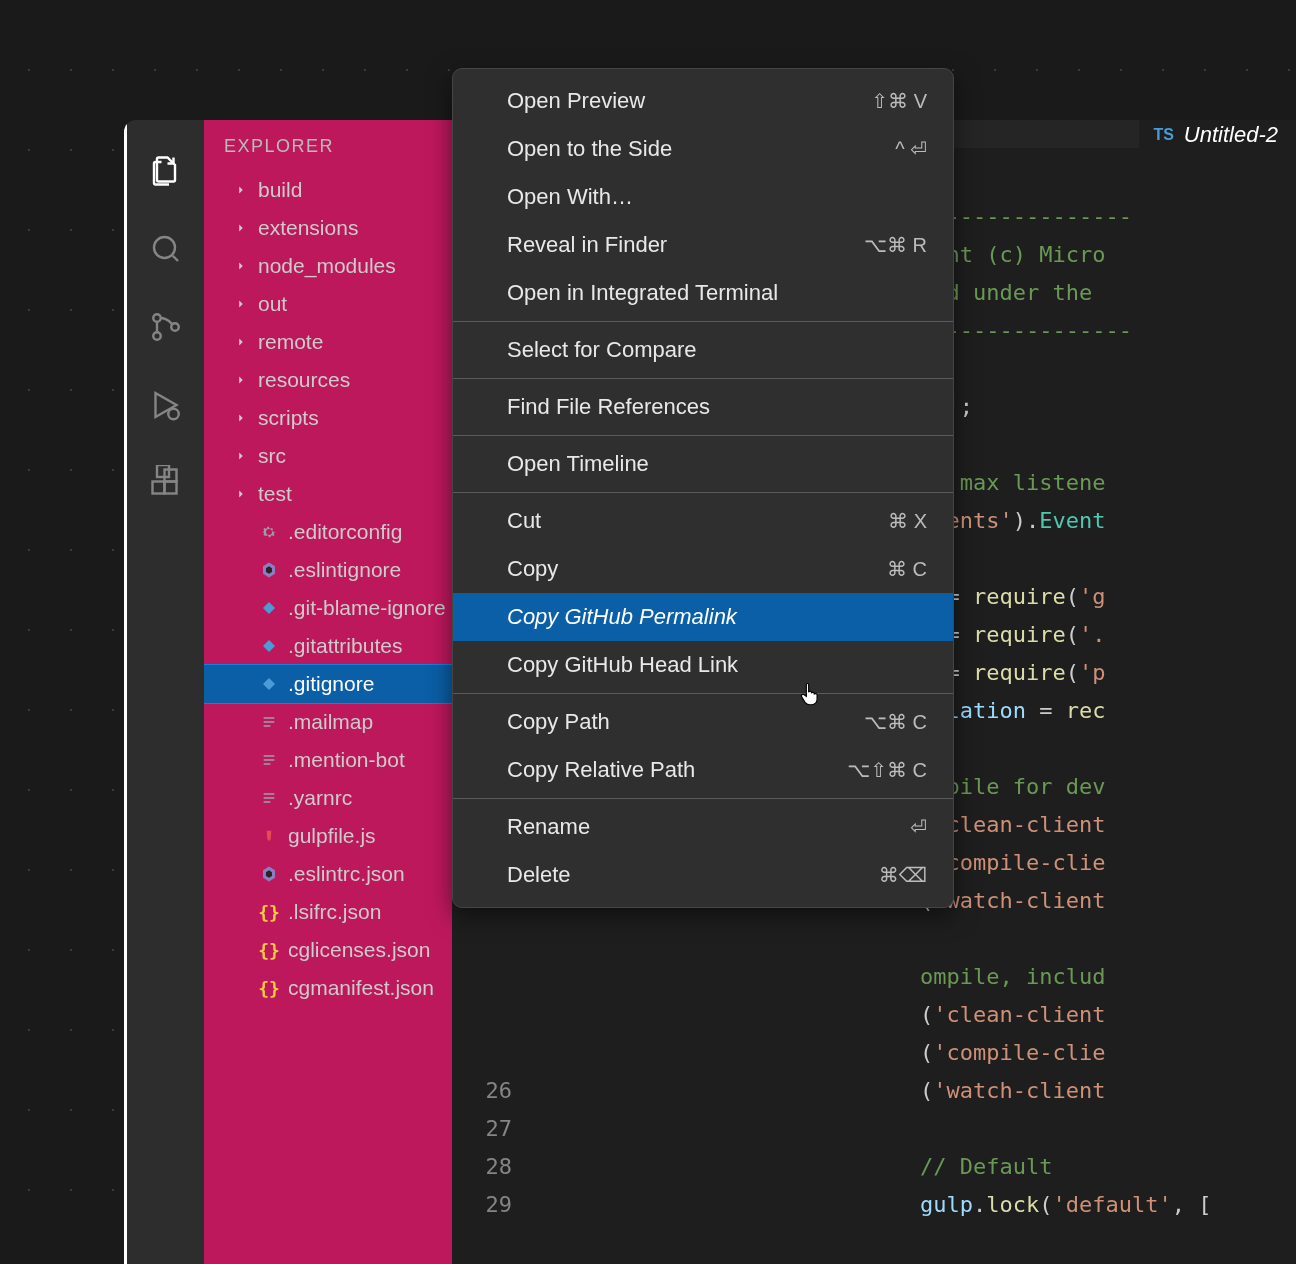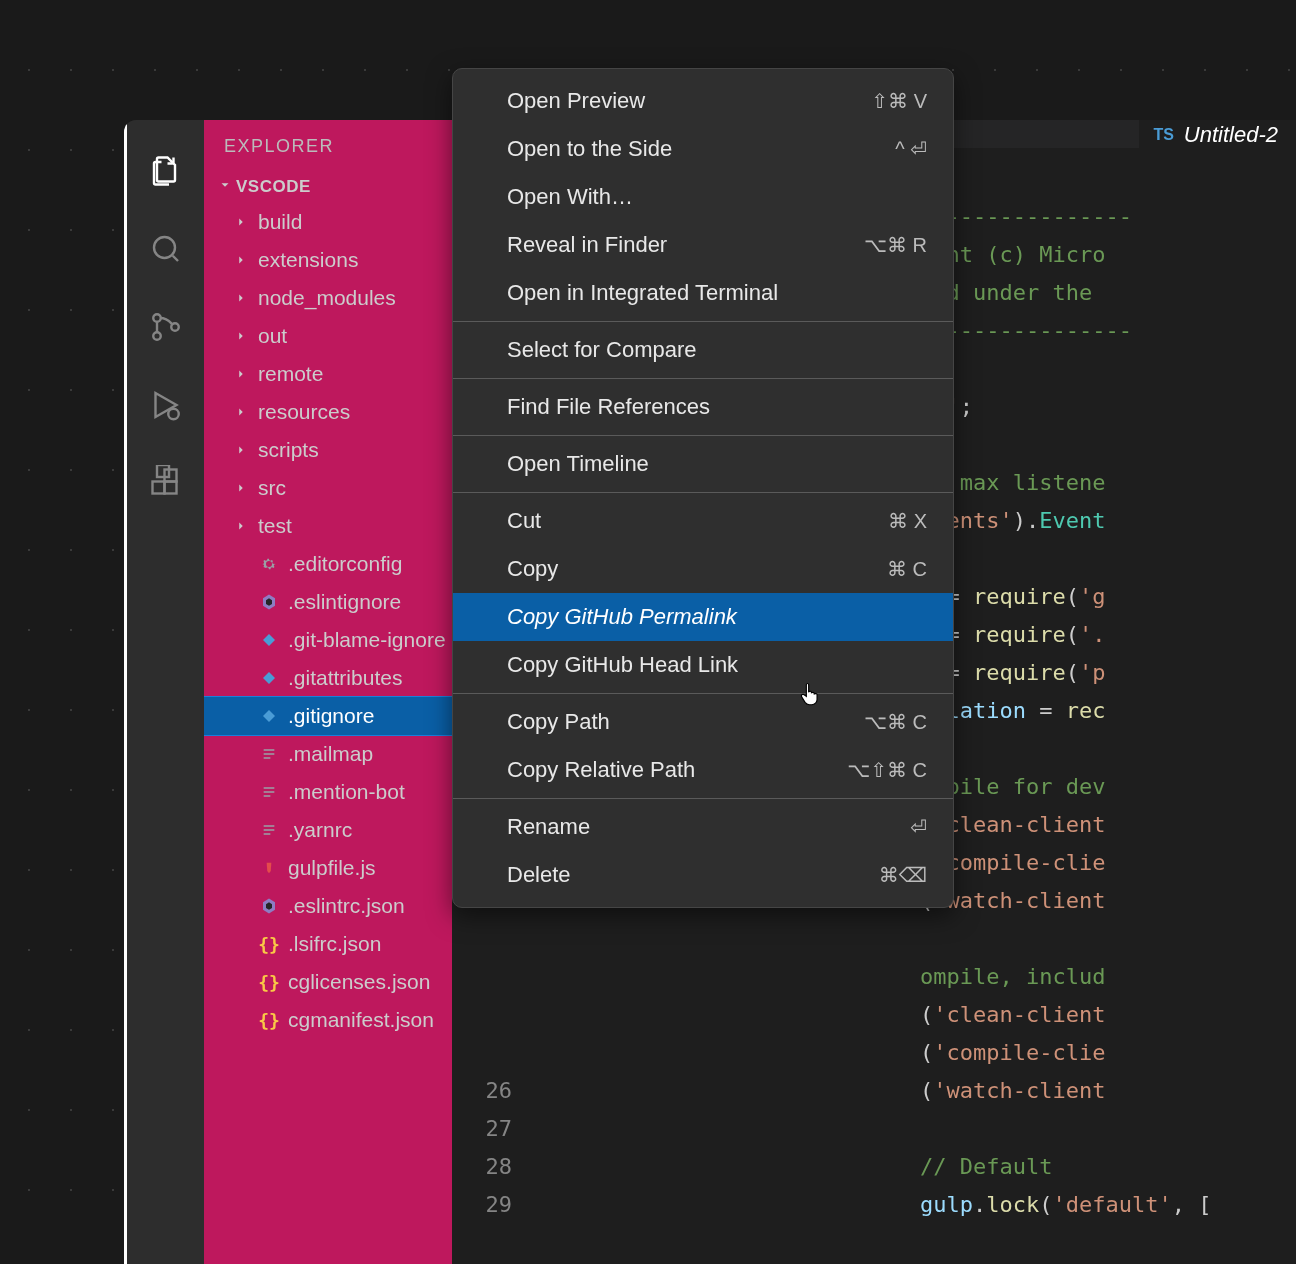--- a/index.html
+++ b/index.html
@@ -263,28 +263,20 @@
         <rect x="3" y="11" width="8" height="8"></rect>
           <rect x="11" y="11" width="8" height="8"></rect>
         <rect x="11" y="3" width="8" height="8"></rect>
           <rect x="15" y="1" width="8" height="8" transform="translate(-9 -1)"></rect>
       </svg>
     </div>
   </div>
 
   <div class="sidebar">
     <div class="sidebar-header">EXPLORER</div>
-    <div class="section-header">
-      <span class="chevron">
-        <svg width="14" height="14" viewBox="0 0 16 16" fill="currentColor">
-            <path d="M4 6l4 4 4-4z"></path>
-          </svg>
-      </span>
-      <span>VSCODE</span>
-    </div>
     <div class="tree" id="tree">
         <div class="tree-item">
           <span class="twisty">
             <svg width="14" height="14" viewBox="0 0 16 16" fill="currentColor">
               <path d="M6 4l4 4-4 4z"></path>
             </svg>
           </span>
           <span class="label">build</span>
         </div>
         <div class="tree-item">

